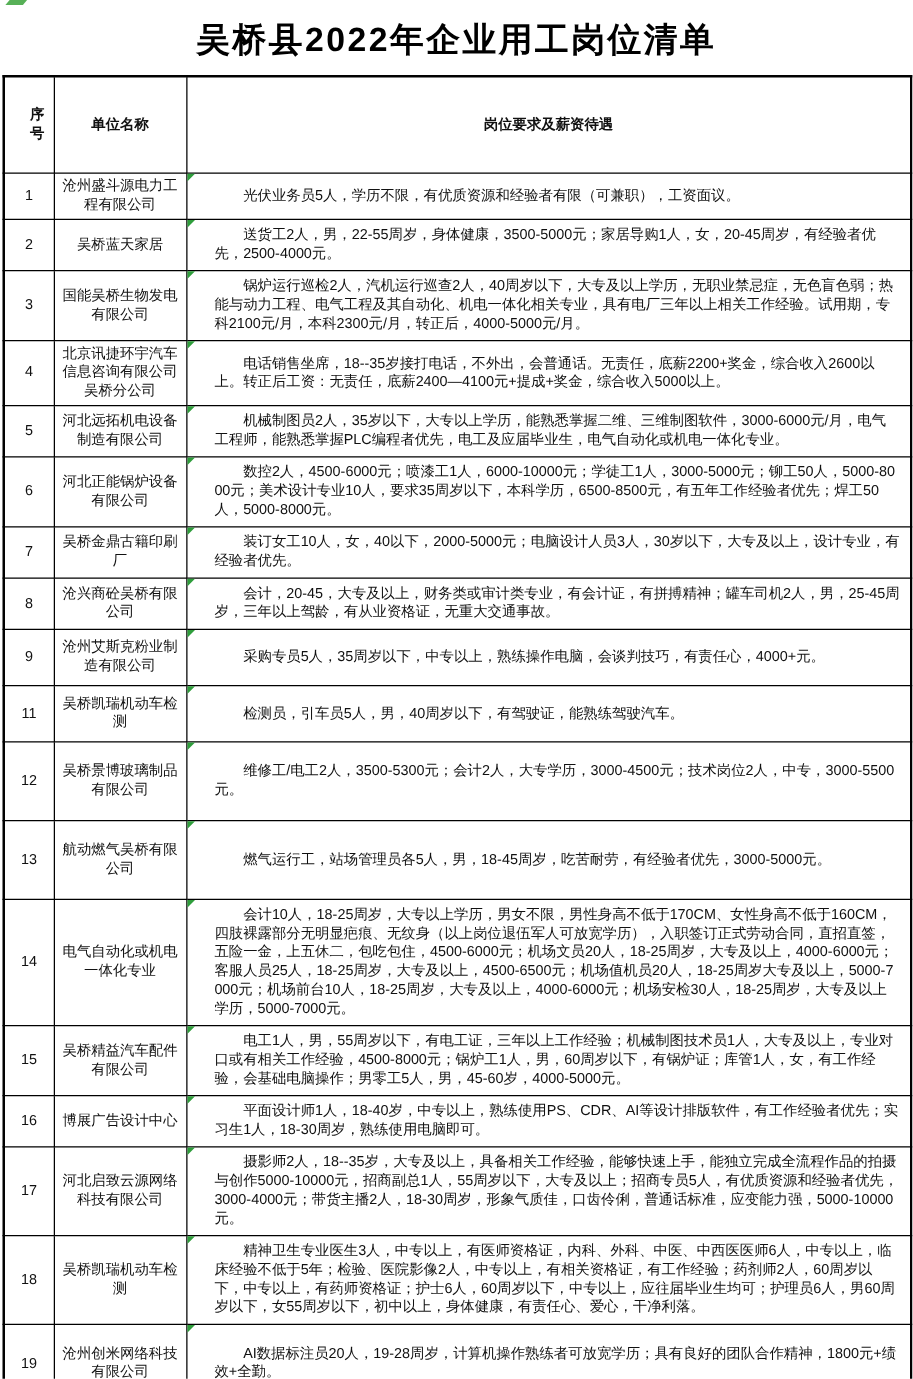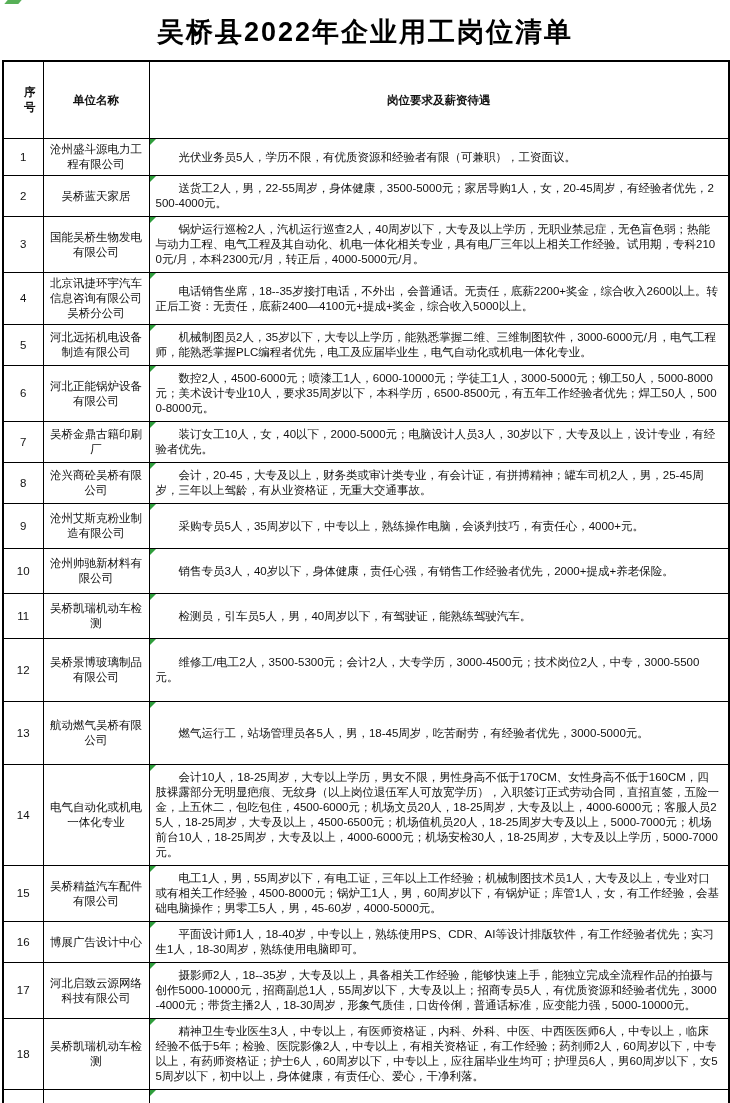--- a/index.html
+++ b/index.html
@@ -22,21 +22,21 @@
     border:2px solid #000;
   }
   table.job-table th, table.job-table td{
     border:1px solid #000;vertical-align:middle;
     font-size:11.5px;line-height:15px;color:#111;
   }
   col.c1{width:40px;} col.c2{width:106px;} col.c3{width:580px;}
   th{height:36px;font-size:14px;font-weight:bold;text-align:center;padding:20px;}
   td.c-no{text-align:center;font-size:12px;padding:2px;}
   td.c-company{text-align:center;padding:3px 4px;font-size:12px;line-height:15px;}
-  td.c-details{position:relative;padding:5px 8px 5px 6px;margin-top:33px;}
+  td.c-details{position:relative;padding:5px 8px 5px 22px;margin-top:33px;}
   td.c-details .details-text{margin:0;text-indent:2em;text-align:left;word-break:break-all;}
   .cell-corner{
     position:absolute;top:0;left:0;width:0;height:0;
     border-top:6px solid #2f9e3c;border-right:6px solid transparent;
   }
   
   tr.h52 td{height:52px;}
   tr.h36 td{height:34px;}
 </style>
 </head>
@@ -135,28 +135,20 @@
 
   <tr class="h36">
     <td class="c-no">9</td>
     <td class="c-company">沧州艾斯克粉业制造有限公司</td>
     <td class="c-details">
       <span class="cell-corner"></span>
       <p class="details-text">采购专员5人，35周岁以下，中专以上，熟练操作电脑，会谈判技巧，有责任心，4000+元。</p>
     </td>
   </tr>
 
-  <tr class="h36">
-    <td class="c-no">10</td>
-    <td class="c-company">沧州帅驰新材料有限公司</td>
-    <td class="c-details">
-      <span class="cell-corner"></span>
-      <p class="details-text">销售专员3人，40岁以下，身体健康，责任心强，有销售工作经验者优先，2000+提成+养老保险。</p>
-    </td>
-  </tr>
 
   <tr class="h36">
     <td class="c-no">11</td>
     <td class="c-company">吴桥凯瑞机动车检测</td>
     <td class="c-details">
       <span class="cell-corner"></span>
       <p class="details-text">检测员，引车员5人，男，40周岁以下，有驾驶证，能熟练驾驶汽车。</p>
     </td>
   </tr>
 

